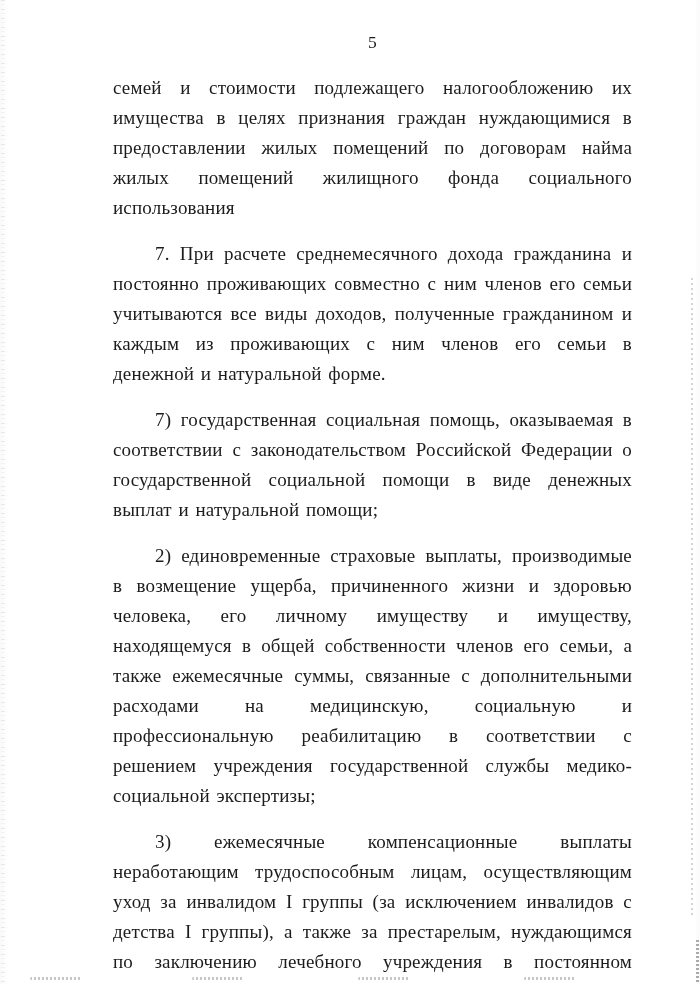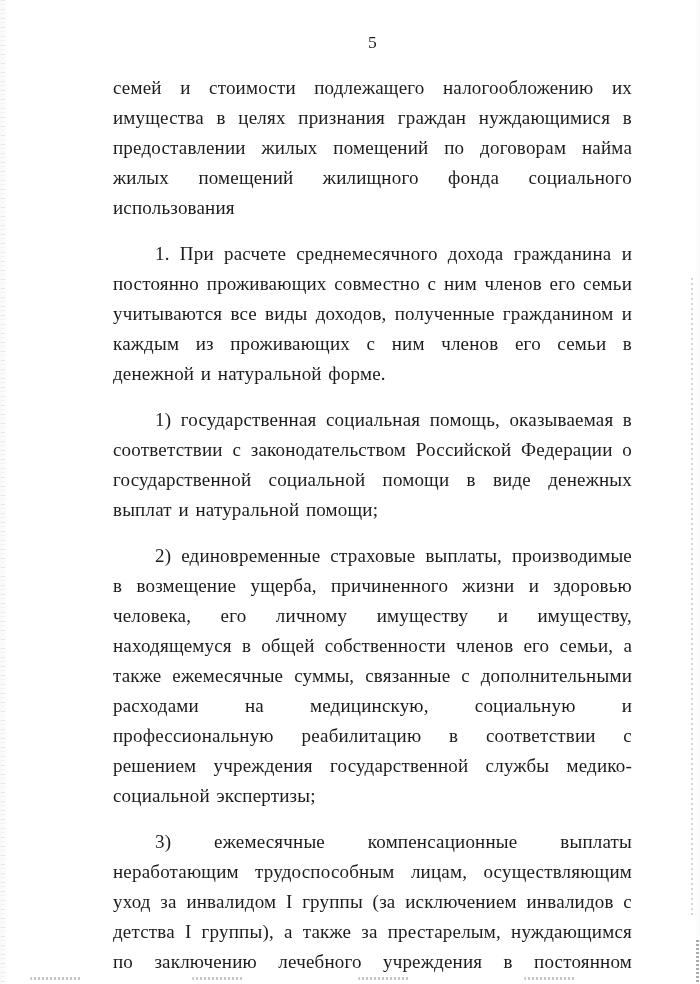--- a/index.html
+++ b/index.html
@@ -106,22 +106,22 @@
   .smudge-4 { left: 524px; }
 </style>
 </head>
 <body>
 
 <div class="page">
   <div class="content">
     <div class="page-number">5</div>
     <div class="doc-body">
         <p>семей и стоимости подлежащего налогообложению их имущества в целях признания граждан нуждающимися в предоставлении жилых помещений по договорам найма жилых помещений жилищного фонда социального использования</p>
-        <p class="indent">1. При расчете среднемесячного  дохода гражданина и постоянно проживающих совместно с ним членов его семьи учитываются все виды доходов, полученные гражданином и каждым из проживающих с ним членов его семьи в денежной и натуральной форме.</p>
-        <p class="indent">1) государственная социальная помощь, оказываемая в соответствии с законодательством Российской Федерации о государственной социальной помощи в виде денежных выплат и натуральной помощи;</p>
+        <p class="indent">7. При расчете среднемесячного  дохода гражданина и постоянно проживающих совместно с ним членов его семьи учитываются все виды доходов, полученные гражданином и каждым из проживающих с ним членов его семьи в денежной и натуральной форме.</p>
+        <p class="indent">7) государственная социальная помощь, оказываемая в соответствии с законодательством Российской Федерации о государственной социальной помощи в виде денежных выплат и натуральной помощи;</p>
         <p class="indent">2) единовременные страховые выплаты, производимые в возмещение ущерба, причиненного жизни и здоровью человека, его личному имуществу и имуществу, находящемуся в общей собственности членов его семьи, а также ежемесячные суммы, связанные с дополнительными расходами на медицинскую, социальную и профессиональную реабилитацию в соответствии с решением учреждения государственной службы медико-социальной экспертизы;</p>
         <p class="indent">3) ежемесячные компенсационные выплаты неработающим трудоспособным лицам, осуществляющим уход за инвалидом I группы (за исключением инвалидов с детства I группы), а также за престарелым, нуждающимся по заключению лечебного учреждения в постоянном постороннем уходе либо достигшим возраста 80 лет, и ежемесячные выплаты неработающим трудоспособным лицам, осуществляющим уход за ребенком-инвалидом в возрасте до 18 лет или инвалидом с детства I группы;</p>
         <p class="indent">4) сумма уплаченных алиментов.</p>
       </div>
   </div>
 
   <div class="scan-edge-left"></div>
   <div class="scan-edge-right"></div>
   <div class="scan-edge-right-low"></div>
   <div class="bottom-smudge smudge-1"></div>

